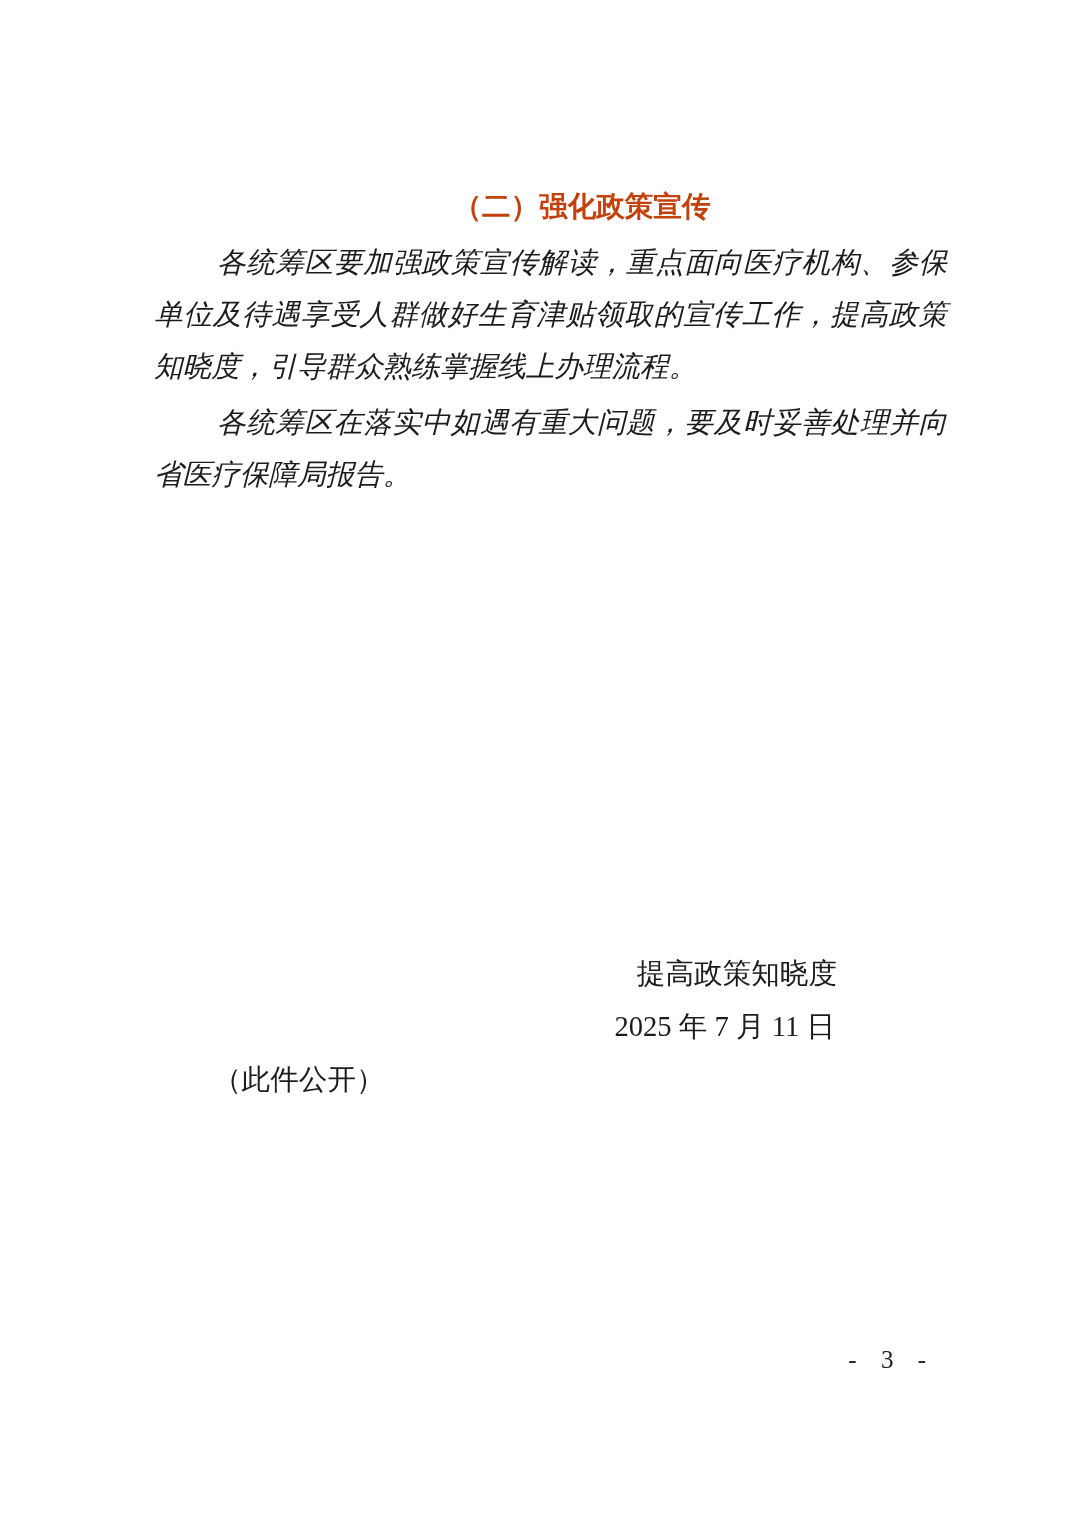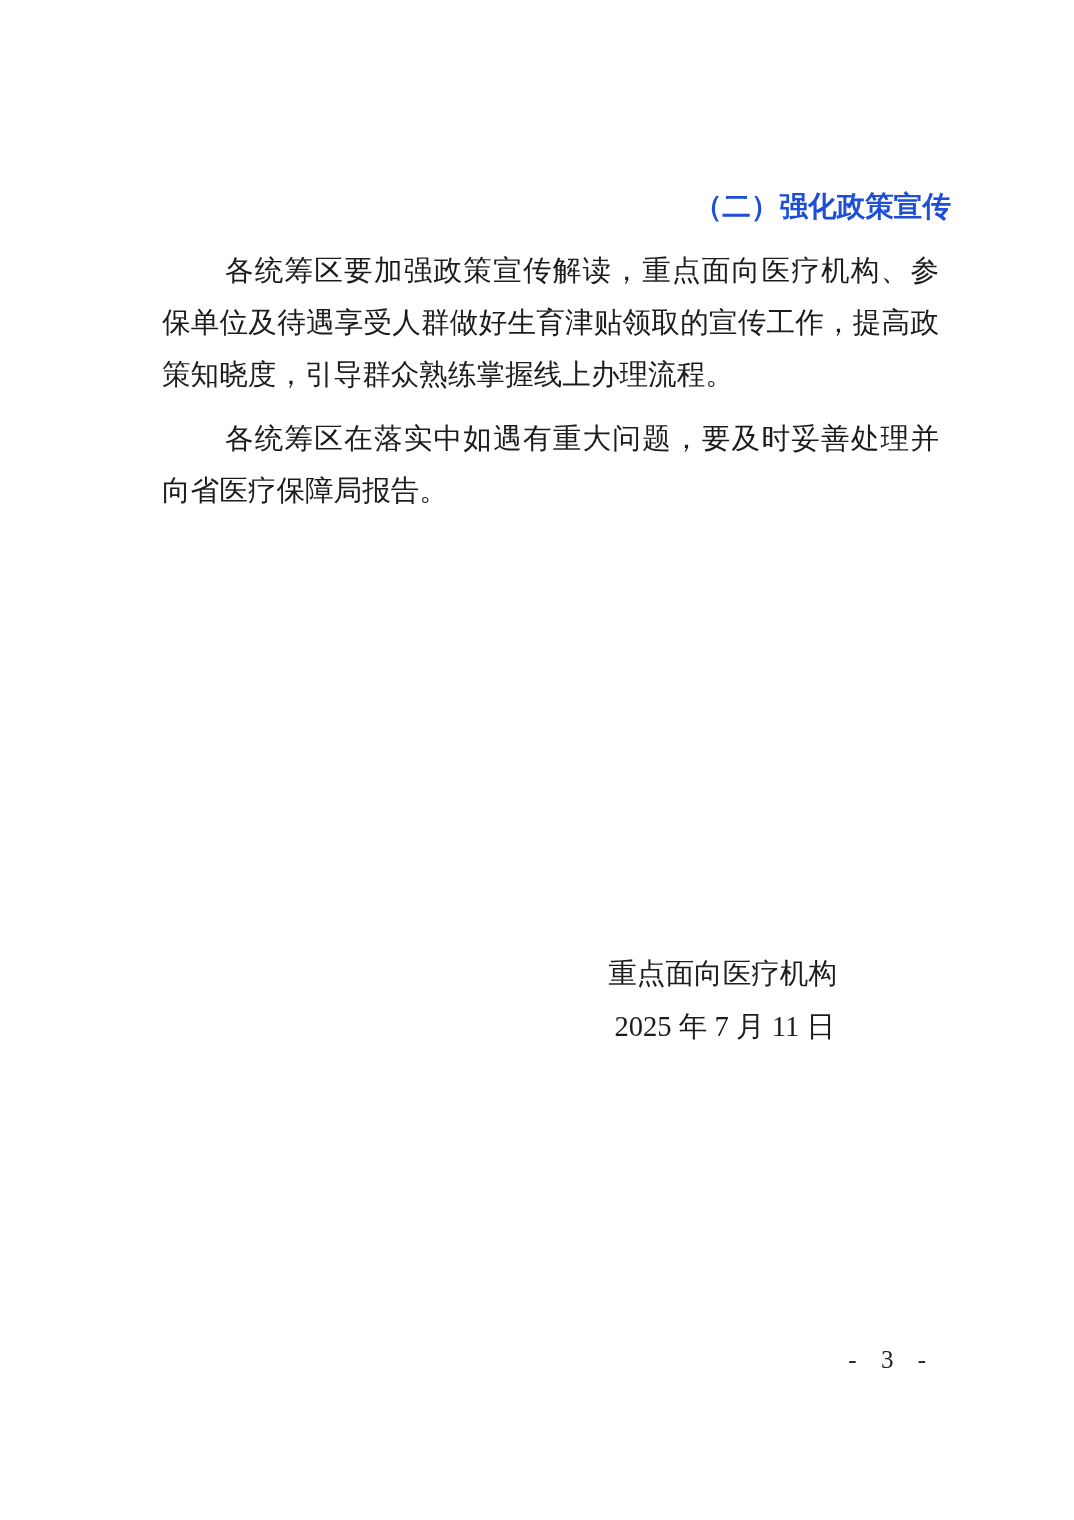--- a/index.html
+++ b/index.html
@@ -24,27 +24,28 @@
     font-size: 28.6px;
     line-height: 52px;
     text-align: justify;
     text-justify: inter-ideograph;
   }
   .sec-heading {
     margin: 0;
     font-size: 28.6px;
     line-height: 52px;
     font-weight: bold;
-    color: #1d4ed8;
+    color: #c2410c;
     text-indent: 2.2em;
-    text-align: right;
+    text-align: center;
   }
   .body-par {
-    margin: 12px;
+    margin: 4px;
     text-indent: 2.2em;
+    font-style: italic;
   }
   .sig-org {
     position: absolute;
     top: 948px;
     right: 237px;
     font-size: 28.6px;
     line-height: 52px;
     white-space: nowrap;
   }
   .sig-date {
@@ -79,20 +80,21 @@
 
 <div class="page">
 
   <div class="content">
     <h2 class="sec-heading">（二）强化政策宣传</h2>
     <p class="body-par">各统筹区要加强政策宣传解读，重点面向医疗机构、参保单位及待遇享受人群做好生育津贴领取的宣传工作，提高政策知晓度，引导群众熟练掌握线上办理流程。</p>
 
     <p class="body-par">各统筹区在落实中如遇有重大问题，要及时妥善处理并向省医疗保障局报告。</p>
   </div>
 
-  <div class="sig-org">重点面向医疗机构</div>
+  <div class="sig-org">提高政策知晓度</div>
 
   <div class="sig-date">2025 年 7 月 11 日</div>
 
+  <div class="visibility-note">（此件公开）</div>
 
   <div class="page-number">- 3 -</div>
 
 </div>
 
 </body></html>

